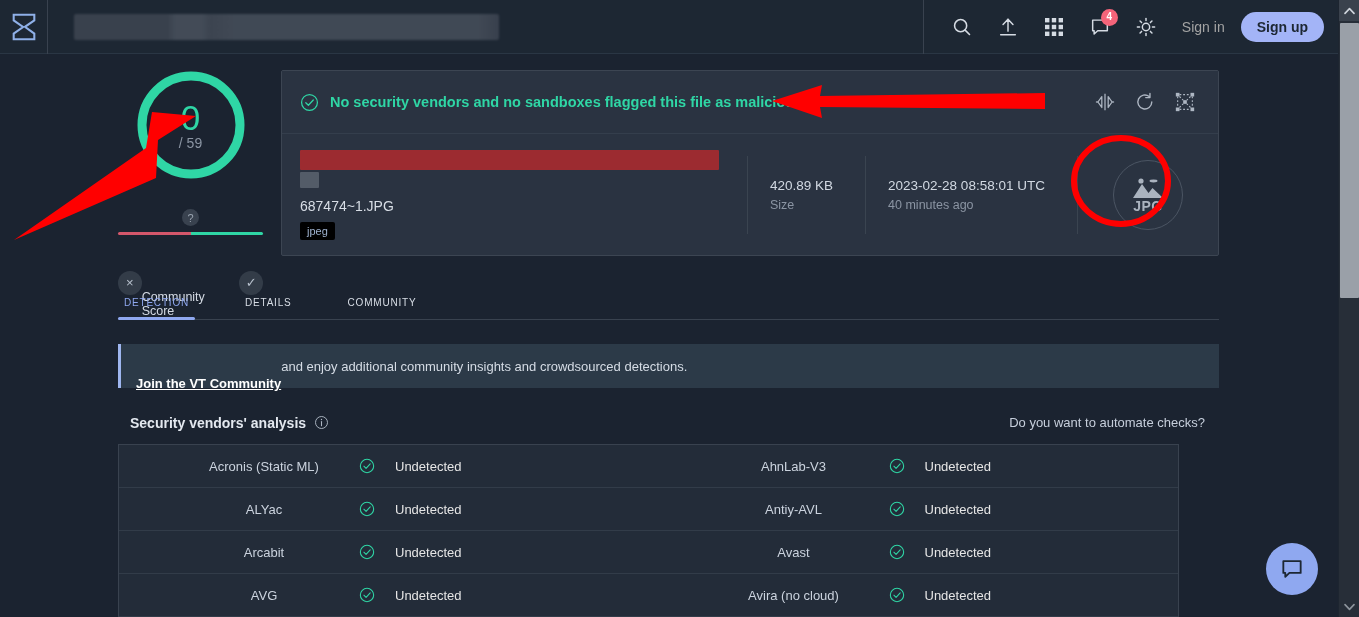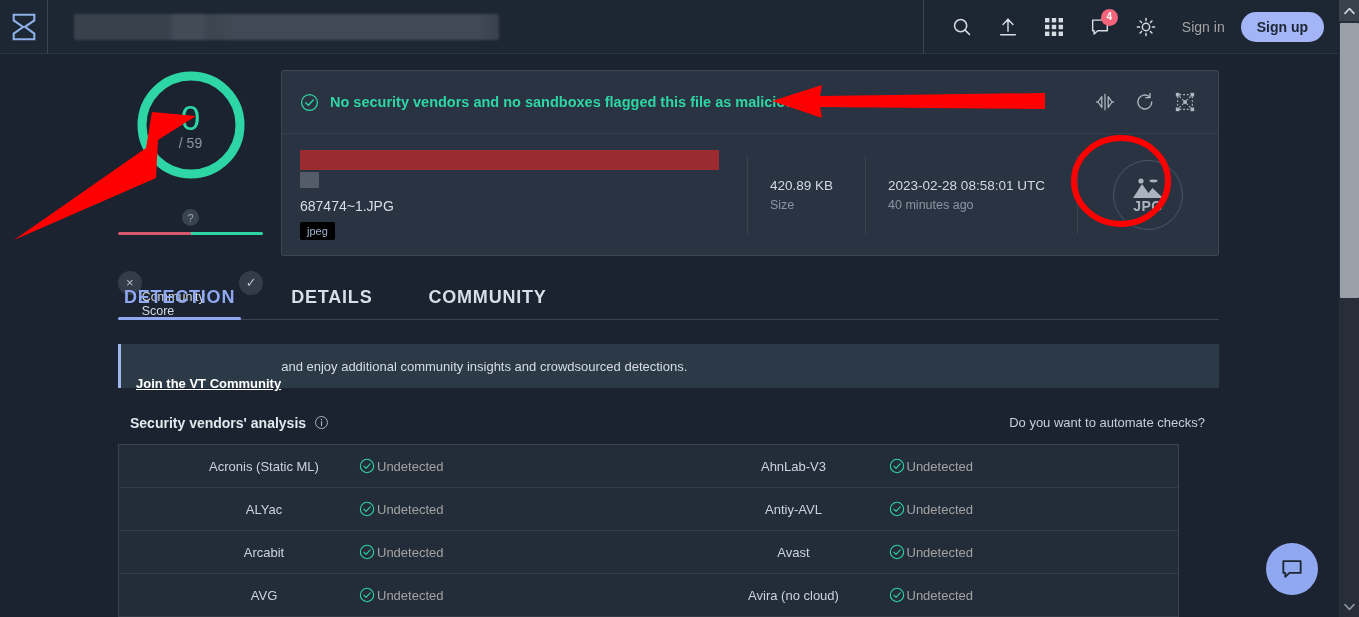--- a/index.html
+++ b/index.html
@@ -173,21 +173,21 @@
   }
   .filetype-label { font-size: 14px; font-weight: bold; letter-spacing: .5px; margin-top: -2px;}
 
   
   .tabs {
     position: absolute; left: 118px; top: 283px; width: 1101px;
     border-bottom: 1px solid #39424f;
     display: flex; align-items: flex-end; height: 37px;
   }
   .tab {
-    font-size: 18px; letter-spacing: .8px; font-weight: bold;
+    font-size: 10px; letter-spacing: .8px; font-weight: normal;
     color: #d8dee6; padding: 0 6px 11px 6px; margin-right: 44px;
     cursor: pointer; position: relative;
   }
   .tab.active { color: #8fa8f0; }
   .tab.active::after {
     content: ""; position: absolute; left: 0; right: 0; bottom: -1px;
     height: 3px; background: #8fa8f0; border-radius: 2px;
   }
 
   
@@ -214,21 +214,21 @@
   .vt-auto { font-size: 13px; color: #c6cedb; cursor: pointer; }
   .vt-table {
     position: absolute; left: 118px; top: 444px; width: 1061px; height: 173px;
     border: 1px solid #39424f; border-bottom: none;
     background: #232c39;
     text-align: center;
   }
   .vrow { display: flex; height: 43px; border-bottom: 1px solid #323c49; }
   .vcell { width: 50%; display: flex; align-items: center; padding-left: 50px; }
   .vname { width: 190px; font-size: 13px; color: #cbd3de; }
-  .vstatus { display: flex; align-items: center; gap: 2px; font-size: 13px; color: #a3a3a3; }
+  .vstatus { display: flex; align-items: center; gap: 20px; font-size: 13px; color: #e5e5e5; }
 
   
   .fab {
     position: absolute; right: 41px; bottom: 22px;
     width: 52px; height: 52px; border-radius: 50%;
     background: #8fa8f0;
     display: flex; align-items: center; justify-content: center;
     cursor: pointer;
   }
   svg.annot-svg { position: absolute; left: 0; top: 0; width: 1359px; height: 617px; pointer-events: none; }

